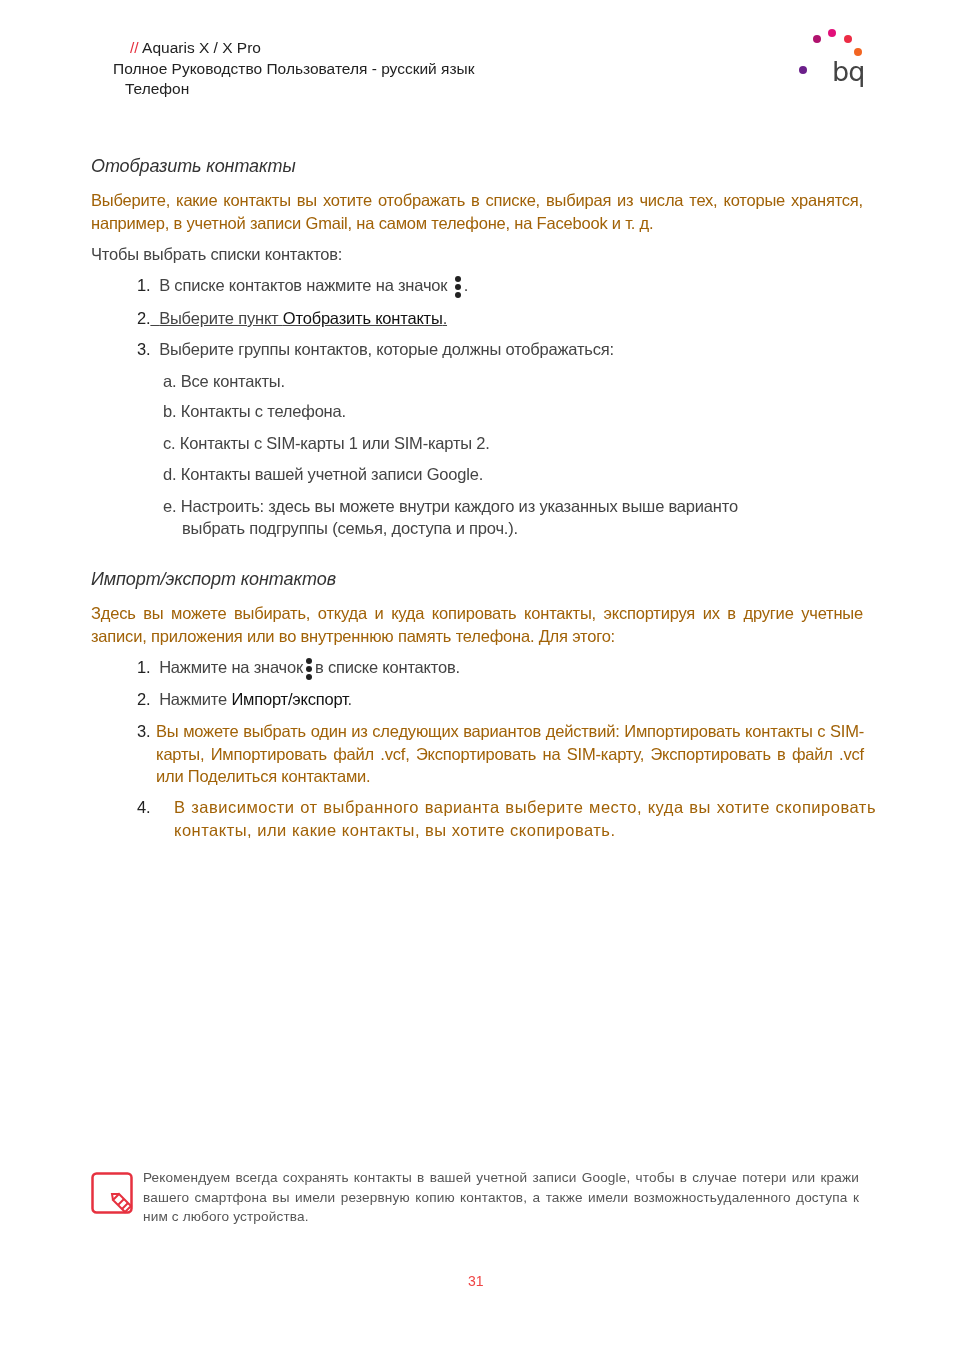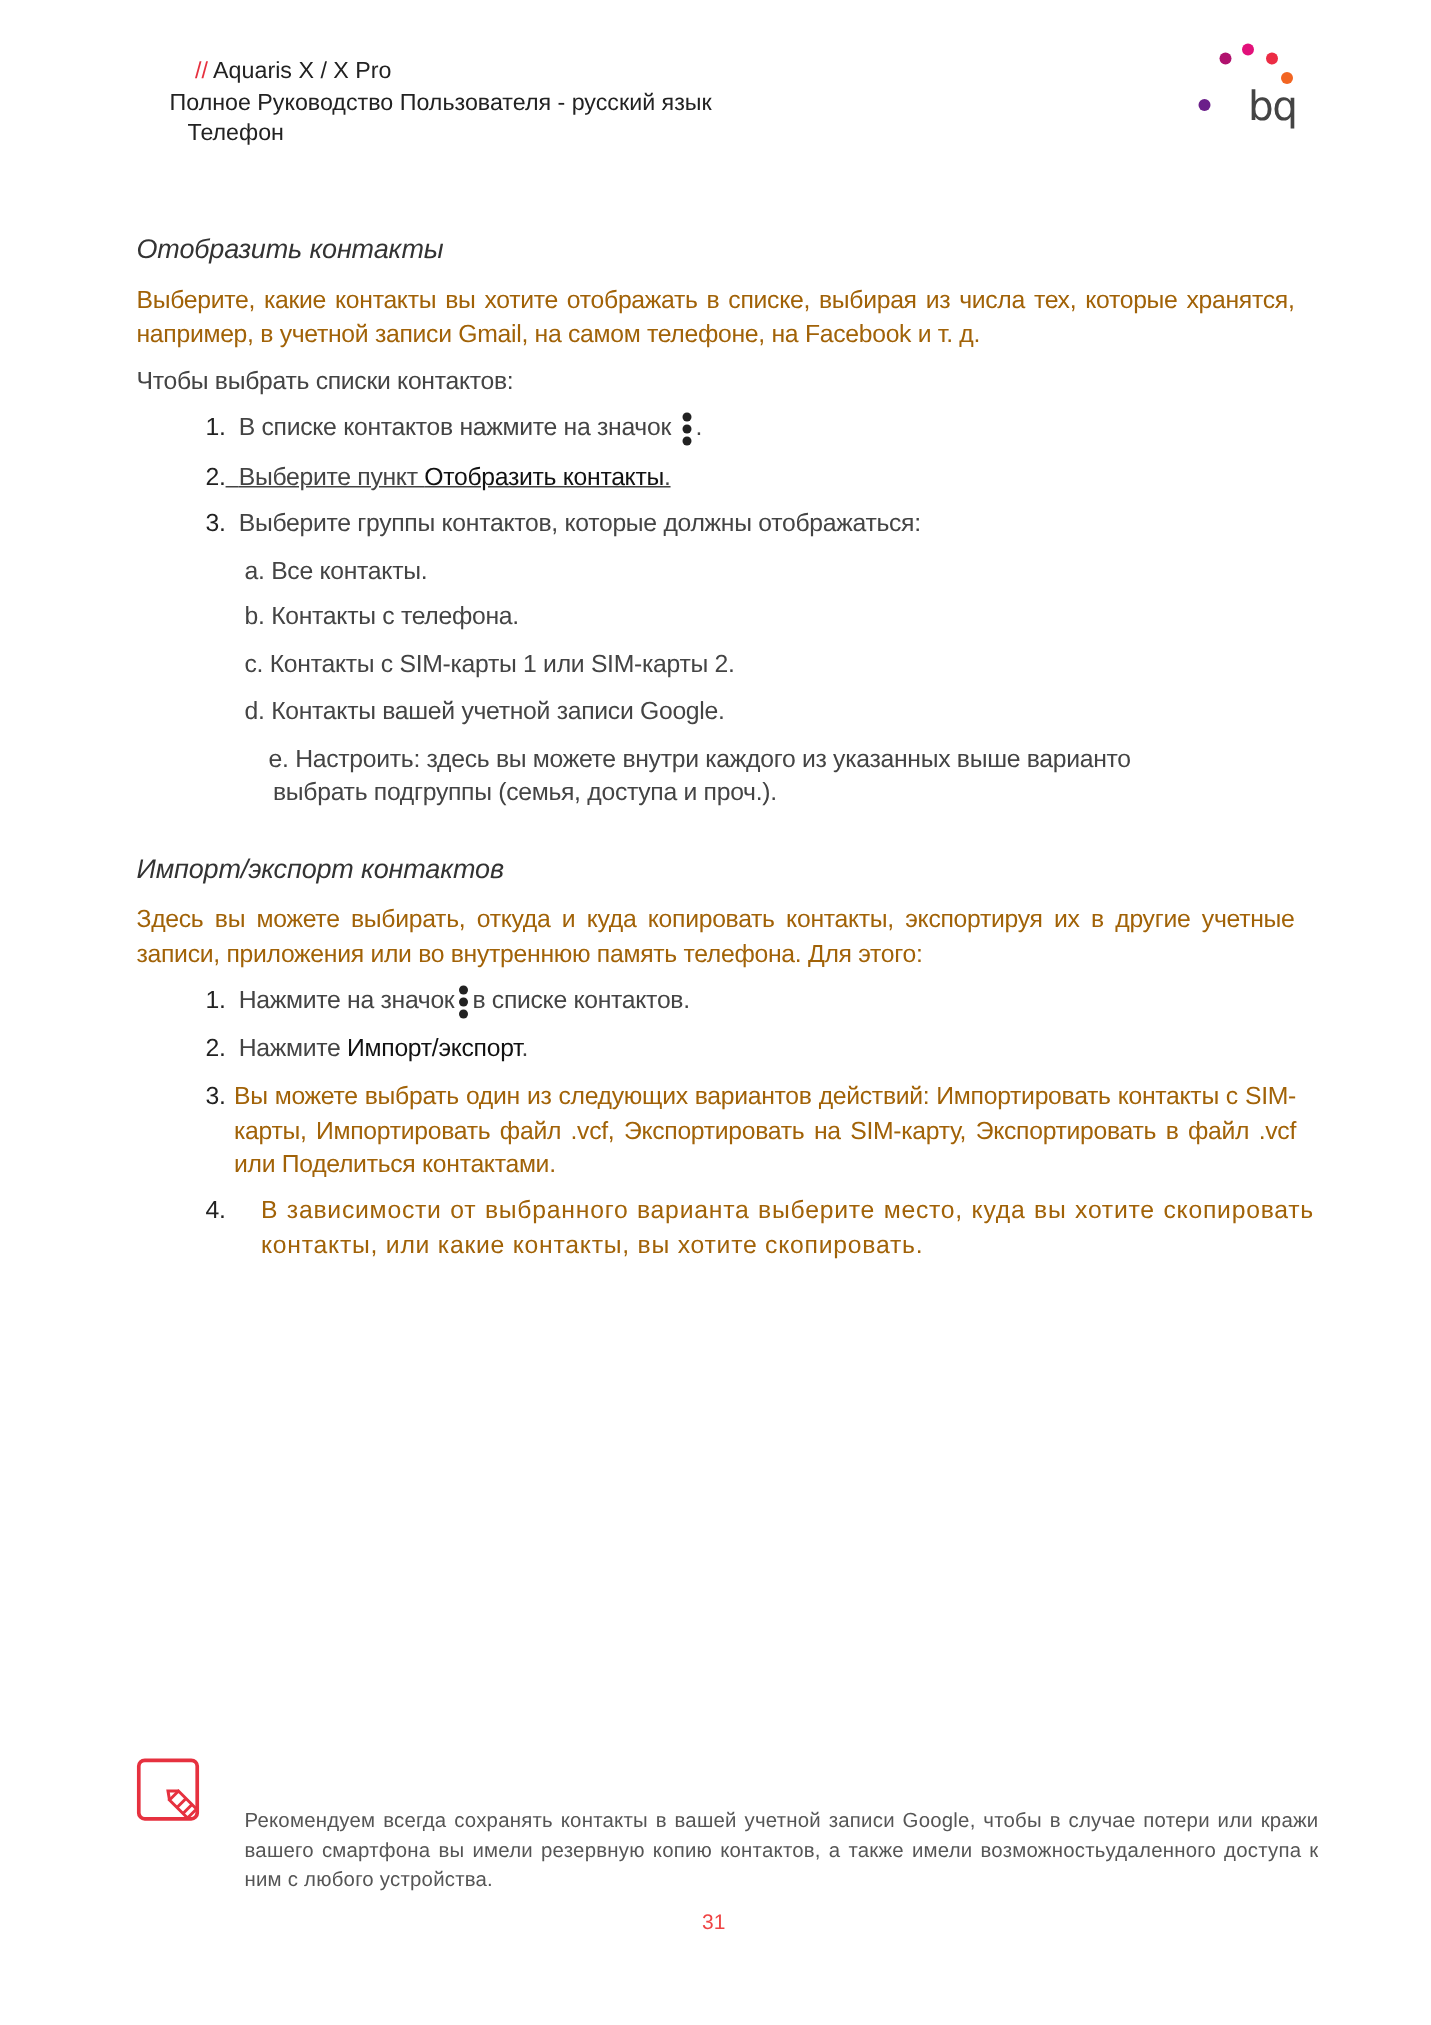--- a/index.html
+++ b/index.html
@@ -62,21 +62,21 @@
 </div>
 <div class="abs li" style="left:163px;top:400px;">
   <span>b.</span> <span>Контакты с телефона.</span>
 </div>
 <div class="abs li" style="left:163px;top:432px;">
   <span>c.</span> <span>Контакты с SIM-карты 1 или SIM-карты 2.</span>
 </div>
 <div class="abs li" style="left:163px;top:463px;">
   <span>d.</span> <span>Контакты вашей учетной записи Google.</span>
 </div>
-<div class="abs li" style="left:163px;top:495px;margin-left:16px;">
+<div class="abs li" style="left:163px;top:495px;">
   <span>e.</span> <span>Настроить: здесь вы можете внутри каждого из указанных выше варианто</span>
 </div>
 <div class="abs li" style="left:182px;top:517px;">выбрать подгруппы (семья, доступа и проч.).</div>
 
 <div class="abs h2" style="left:91px;top:569px;">Импорт/экспорт контактов</div>
 <div class="abs p" style="left:91px;top:602px;">Здесь вы можете выбирать, откуда и куда копировать контакты, экспортируя их в другие учетные записи, приложения или во внутреннюю память телефона. Для этого:</div>
 
 <div class="abs li" style="left:137px;top:656px;">
   <span class="num">1.</span>&nbsp;
   <span>Нажмите на значок</span><span class="kebab"><i style="top:0"></i><i style="top:8px"></i><i style="top:16px"></i></span><span>в списке контактов.</span>
@@ -98,15 +98,15 @@
   <svg width="42" height="42" viewBox="0 0 42 42">
     <rect x="1.5" y="1.5" width="39" height="39" rx="4" fill="none" stroke="#e6313f" stroke-width="2.5"></rect>
     <g stroke="#e6313f" stroke-width="2" fill="none">
       <path d="M22 28 L28 22 L40 34 L34 40 Z"></path>
       <path d="M22 28 L21 22 L28 22"></path>
       <path d="M27 33 L33 27"></path>
       <path d="M31 37 L37 31"></path>
     </g>
   </svg>
 </div>
-<div class="abs note" style="left:163px;top:1168px;margin-top:36px;">Рекомендуем всегда сохранять контакты в вашей учетной записи Google, чтобы в случае потери или кражи вашего смартфона вы имели резервную копию контактов, а также имели возможностьудаленного доступа к ним с любого устройства.</div>
+<div class="abs note" style="left:143px;top:1168px;">Рекомендуем всегда сохранять контакты в вашей учетной записи Google, чтобы в случае потери или кражи вашего смартфона вы имели резервную копию контактов, а также имели возможностьудаленного доступа к ним с любого устройства.</div>
 
 <div class="abs pg" style="left:468px;top:1273px;">31</div>
 
 </body></html>

